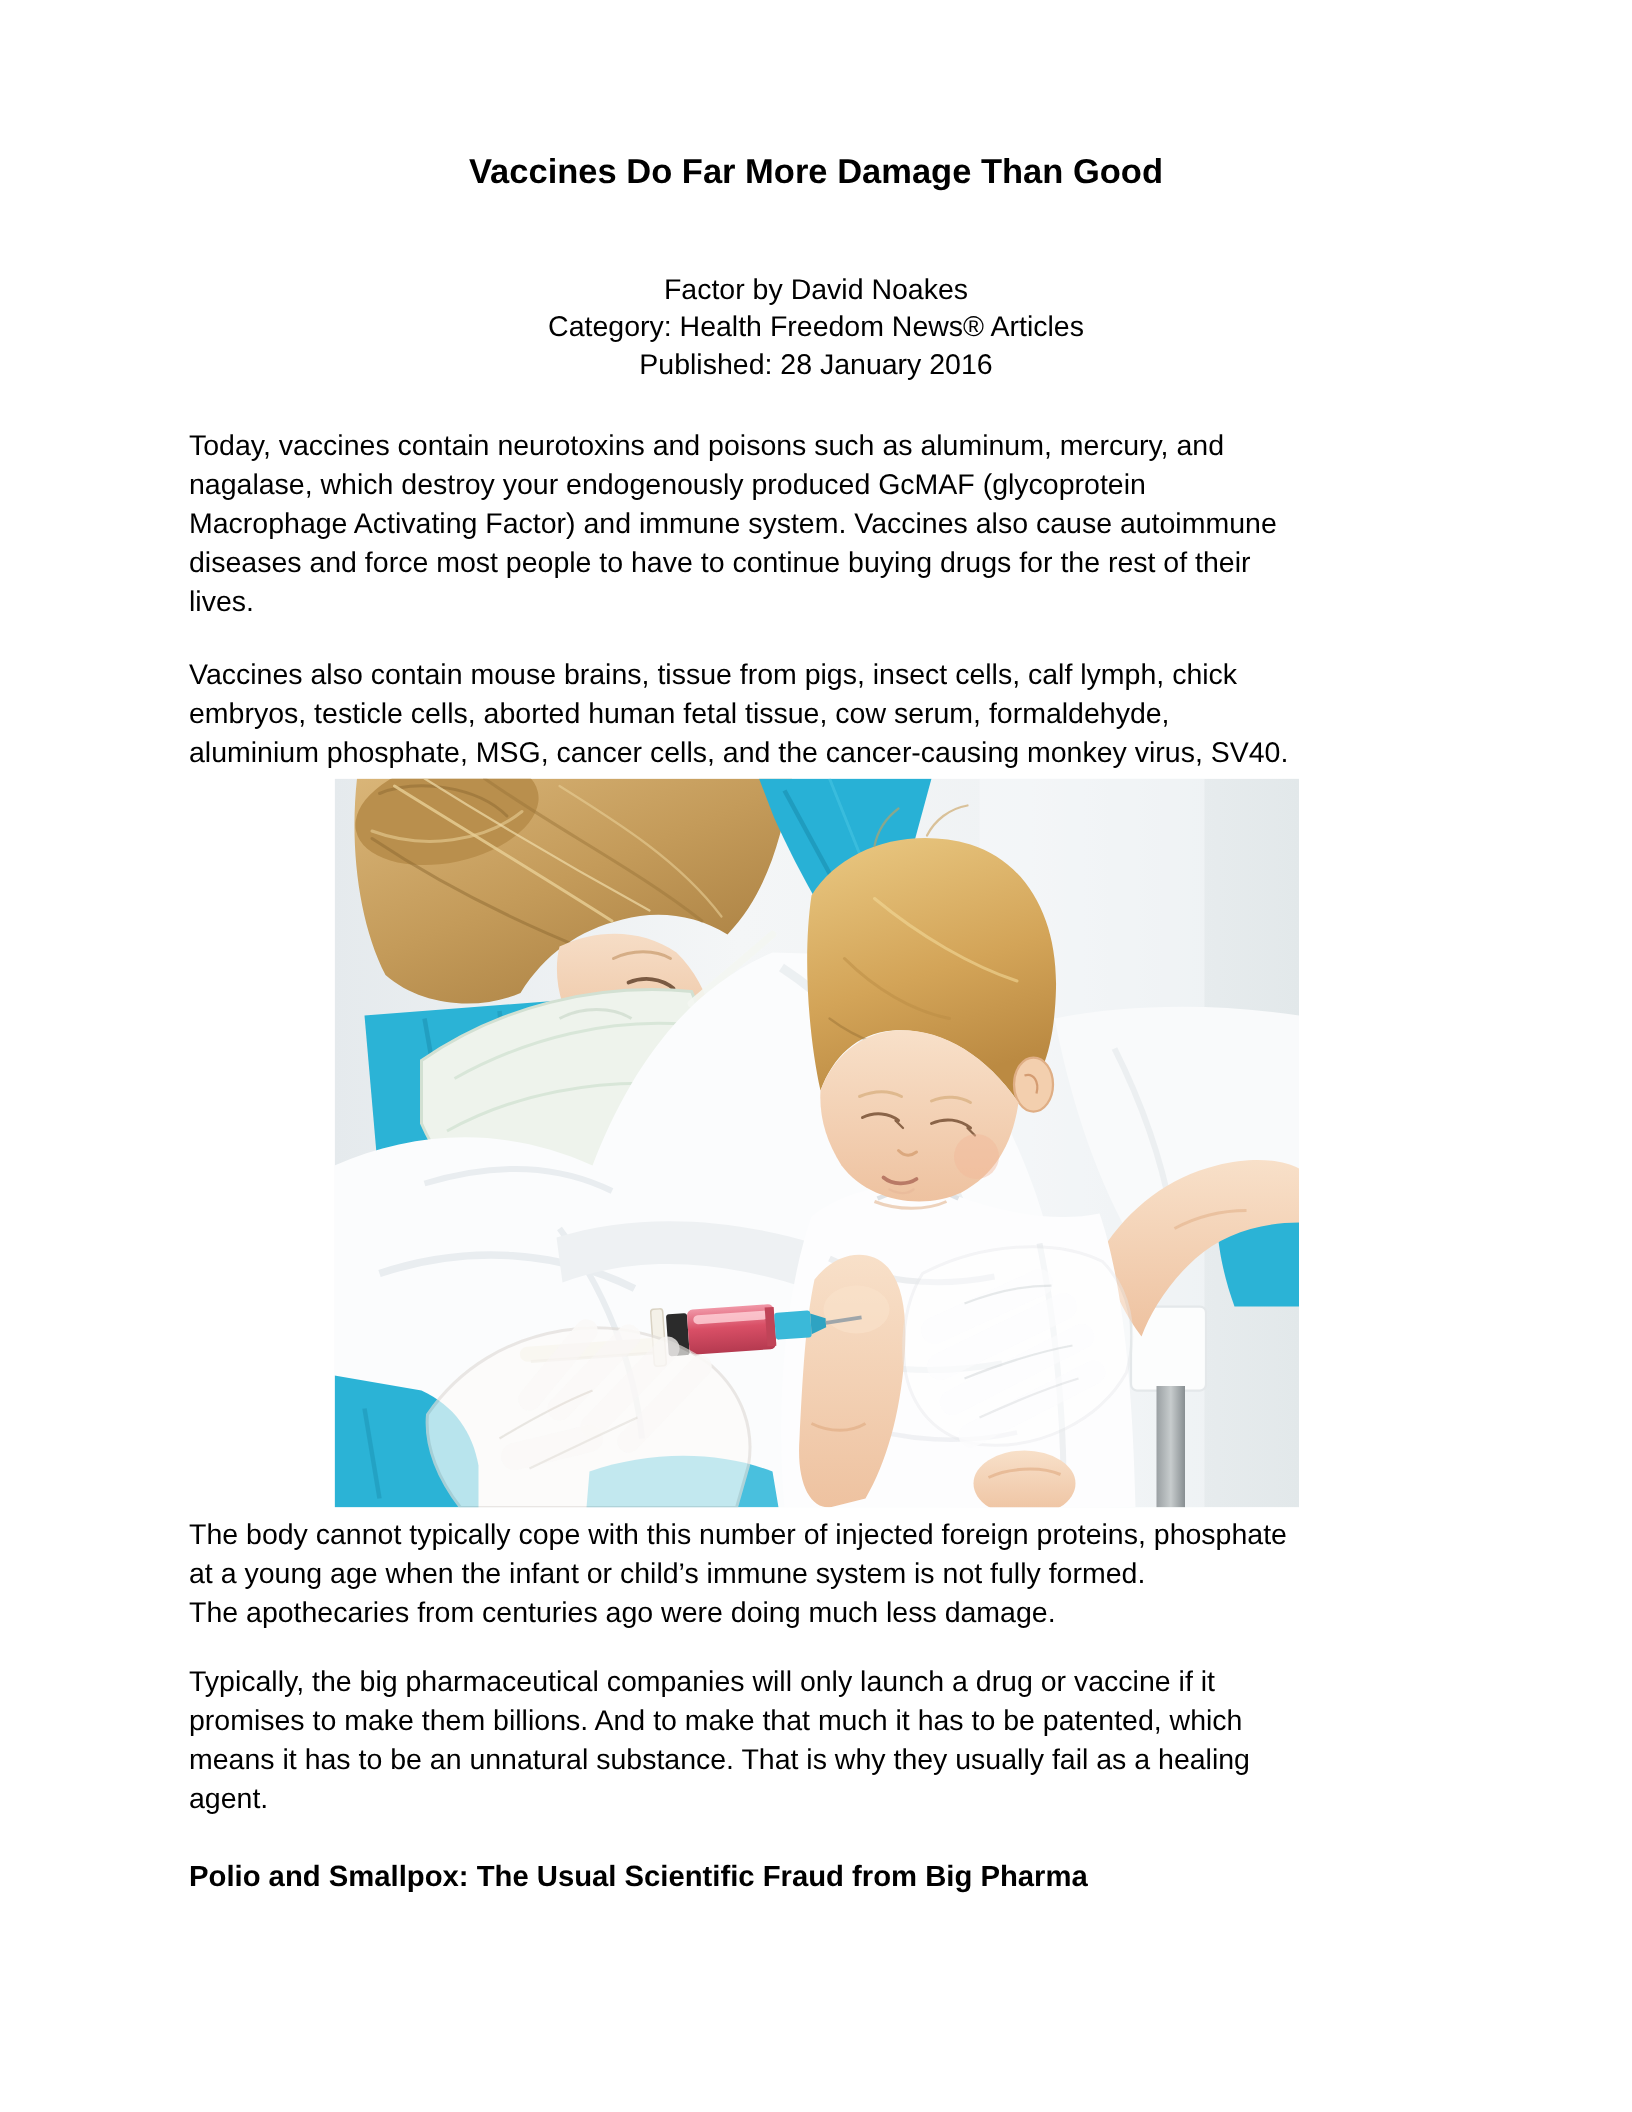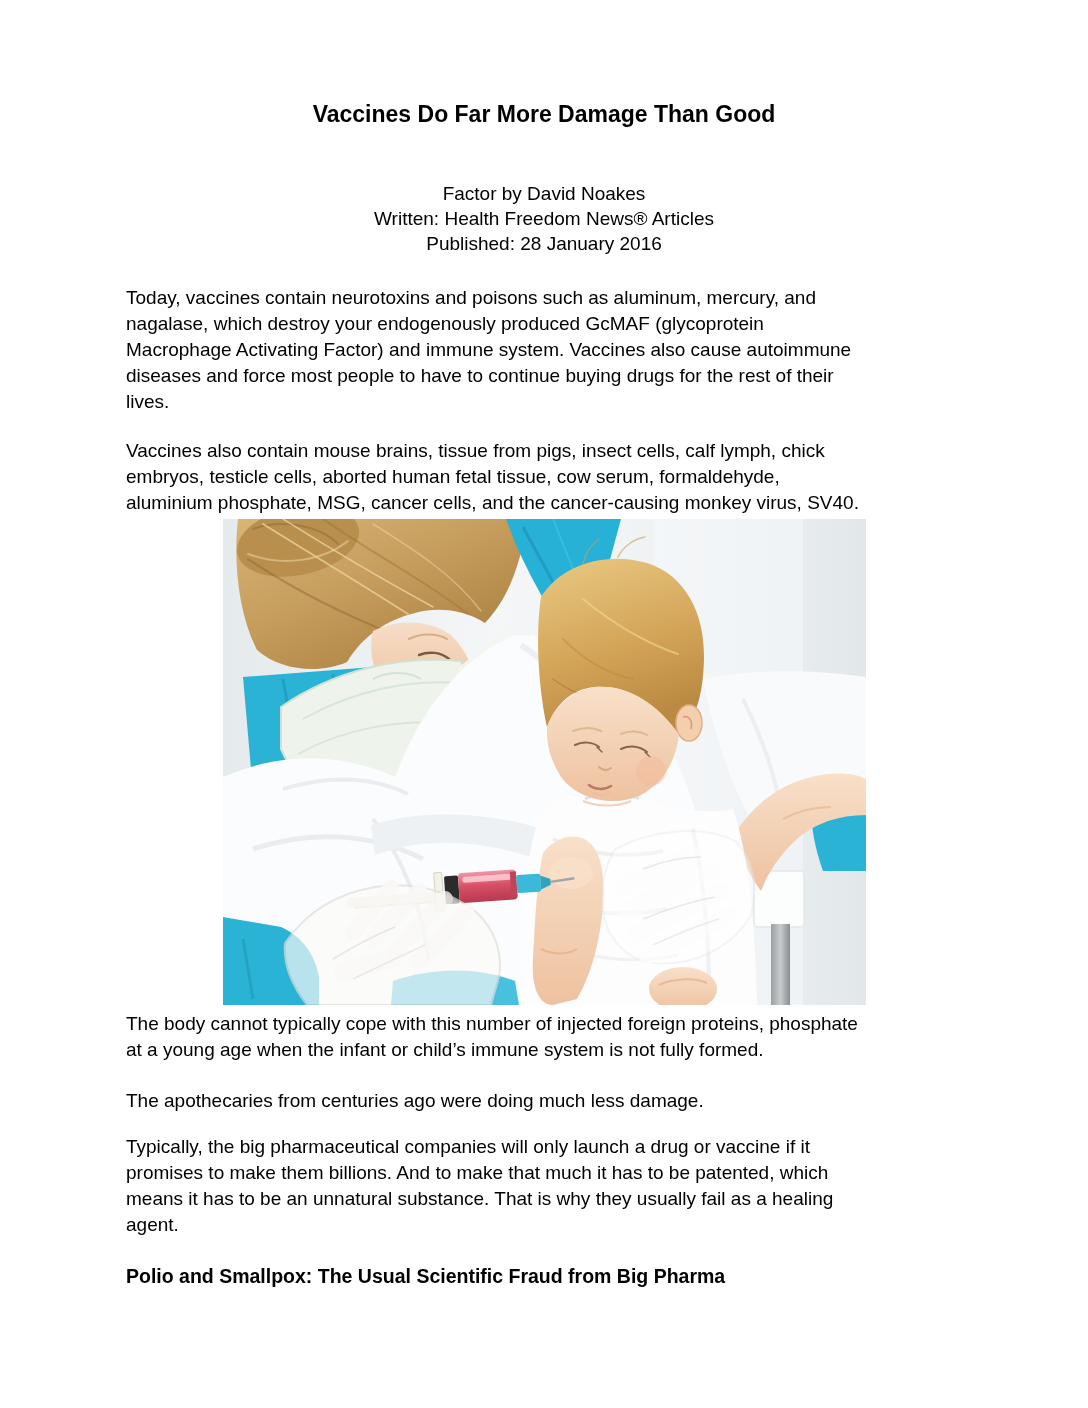--- a/index.html
+++ b/index.html
@@ -34,21 +34,21 @@
     margin: 0;
     font-size: 19px;
     line-height: 26px;
     white-space: pre-line;
   }
   .para.center { }
   .para.left   { text-align: left; }
   .p1 { margin-top: 29px; }
   .p2 { margin-top: 23px; }
   .p3 { margin-top: 6px; }
-  .p4 { margin-top: 25px; }
+  .p4 { }
   .p5 { margin-top: 20px; }
   .photo-wrap {
     margin: 3px auto 0 auto;
     width: 643px;
     height: 486px;
     overflow: hidden;
   }
   .photo-wrap svg { display: block; }
   .section-heading {
     margin: 25px 0 0 0;
@@ -60,21 +60,21 @@
 </style>
 </head>
 <body>
 
 <div class="page">
 
   <h1 class="title">Vaccines Do Far More Damage Than Good</h1>
 
   <div class="byline">
     <div>Factor by David Noakes</div>
-    <div>Written: Health Freedom News® Articles</div>
+    <div>Category: Health Freedom News® Articles</div>
     <div>Published: 28 January 2016</div>
   </div>
 
   <p class="para left p1">Today, vaccines contain neurotoxins and poisons such as aluminum, mercury, and
 nagalase, which destroy your endogenously produced GcMAF (glycoprotein
 Macrophage Activating Factor) and immune system. Vaccines also cause autoimmune
 diseases and force most people to have to continue buying drugs for the rest of their
 lives.</p>
 
   <p class="para center p2">Vaccines also contain mouse brains, tissue from pigs, insect cells, calf lymph, chick

